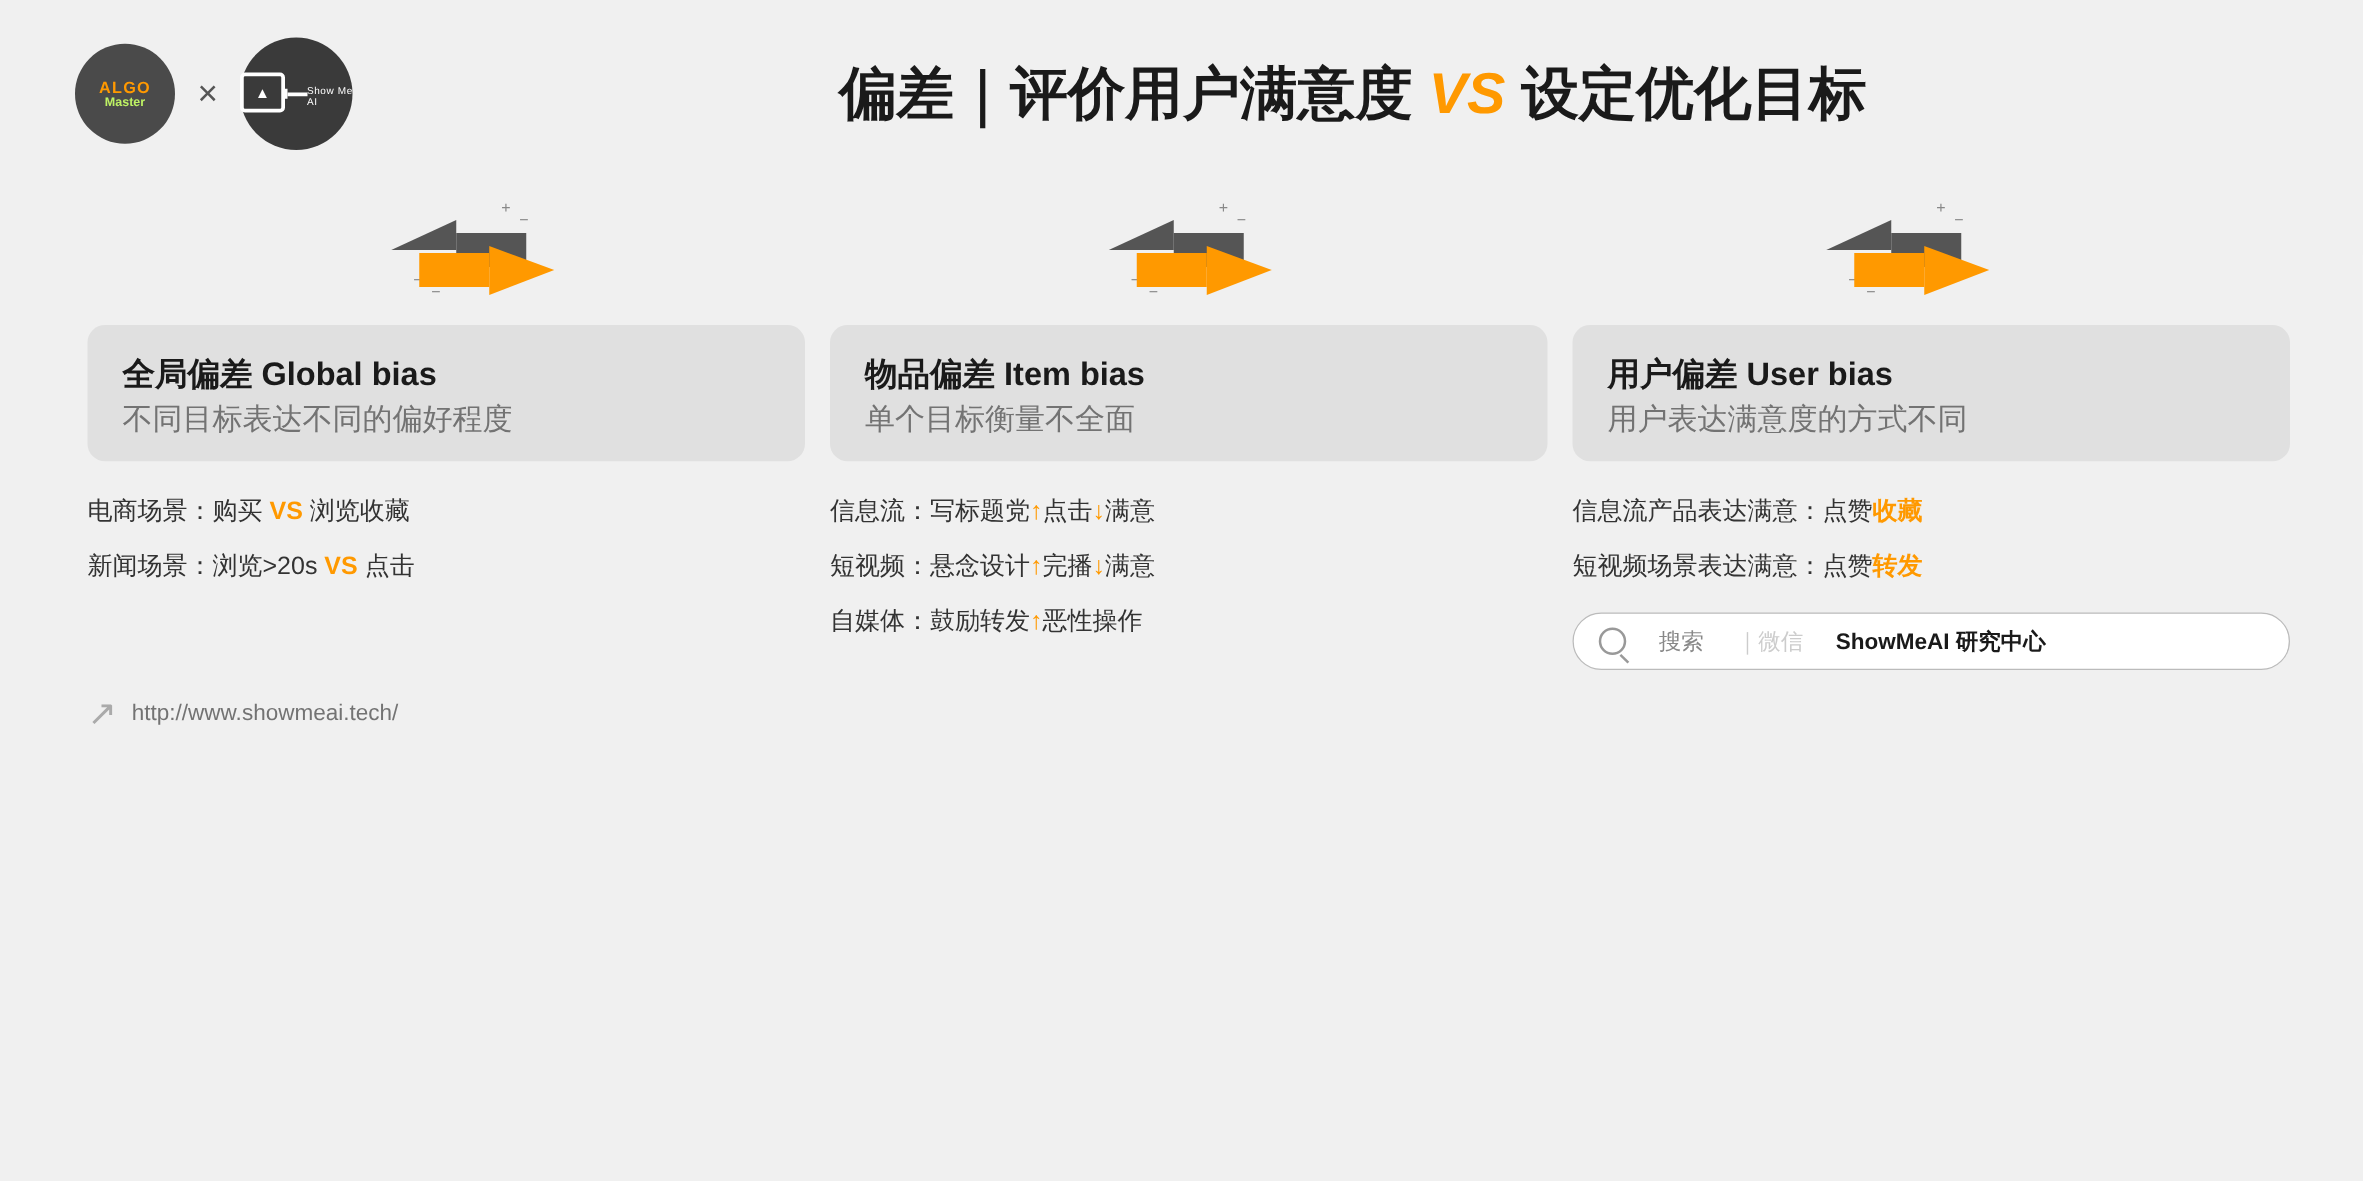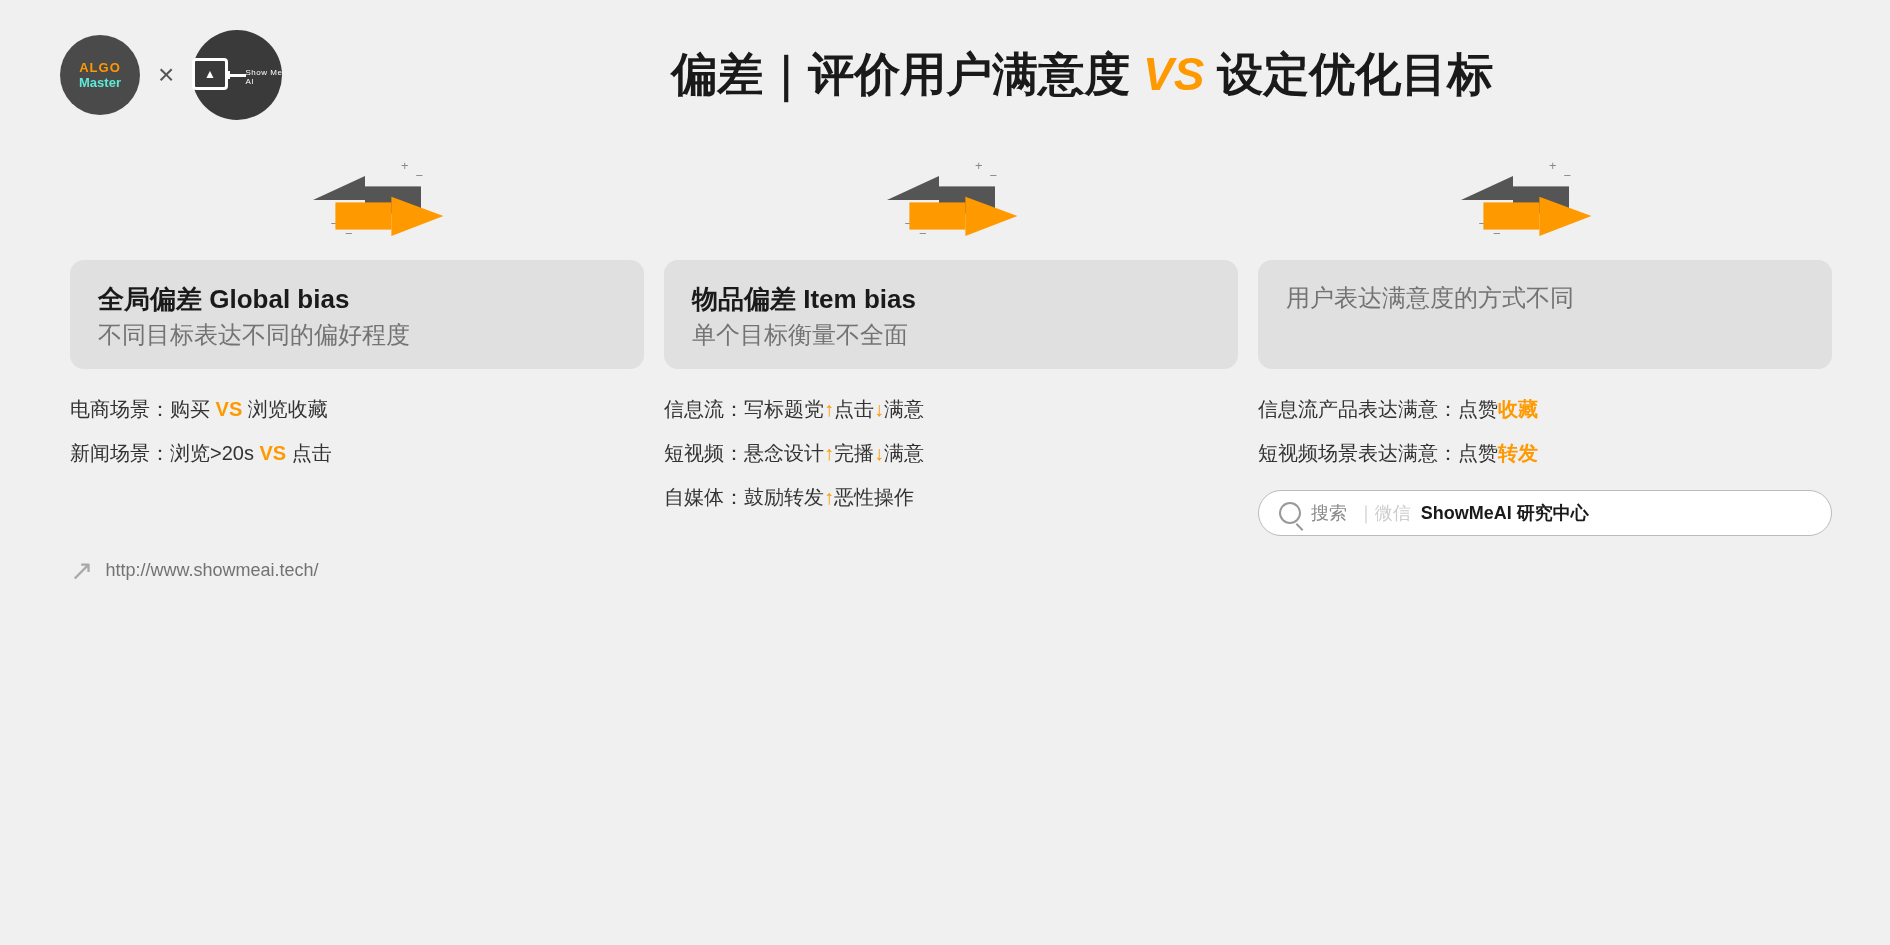--- a/index.html
+++ b/index.html
@@ -47,22 +47,22 @@
       font-size: 11px;
       font-weight: bold;
     }
     .algo-logo .algo-top {
       color: #f90;
       font-size: 13px;
       font-weight: 900;
       letter-spacing: 1px;
     }
     .algo-logo .algo-bottom {
-      color: #5eead4;
-      font-size: 13px;
+      color: #bef264;
+      font-size: 10px;
       font-weight: 700;
     }
 
     .x-separator {
       font-size: 28px;
       color: #555;
       font-weight: 300;
       margin: 0 8px;
     }
 
@@ -209,21 +209,21 @@
       font-weight: 700;
     }
 
     
     .search-box {
       border: 1.5px solid #bbb;
       border-radius: 30px;
       padding: 10px 20px;
       display: flex;
       align-items: center;
-      gap: 10px;
+      gap: 26px;
       background: white;
       margin-top: 8px;
     }
     .search-box .search-icon-circle {
       width: 22px;
       height: 22px;
       border: 2px solid #999;
       border-radius: 50%;
       position: relative;
       flex-shrink: 0;
@@ -347,20 +347,21 @@
       <div class="card-title">全局偏差 Global bias</div>
       <div class="card-subtitle">不同目标表达不同的偏好程度</div>
     </div>
 
     <div class="bias-card">
       <div class="card-title">物品偏差 Item bias</div>
       <div class="card-subtitle">单个目标衡量不全面</div>
     </div>
 
     <div class="bias-card">
+      <div class="card-title">用户偏差 User bias</div>
       <div class="card-subtitle">用户表达满意度的方式不同</div>
     </div>
 
   </div>
 
   <div class="examples-row">
 
     <div class="examples-col">
       <div class="example-item">
         电商场景：购买 <span class="vs-text">VS</span> 浏览收藏

